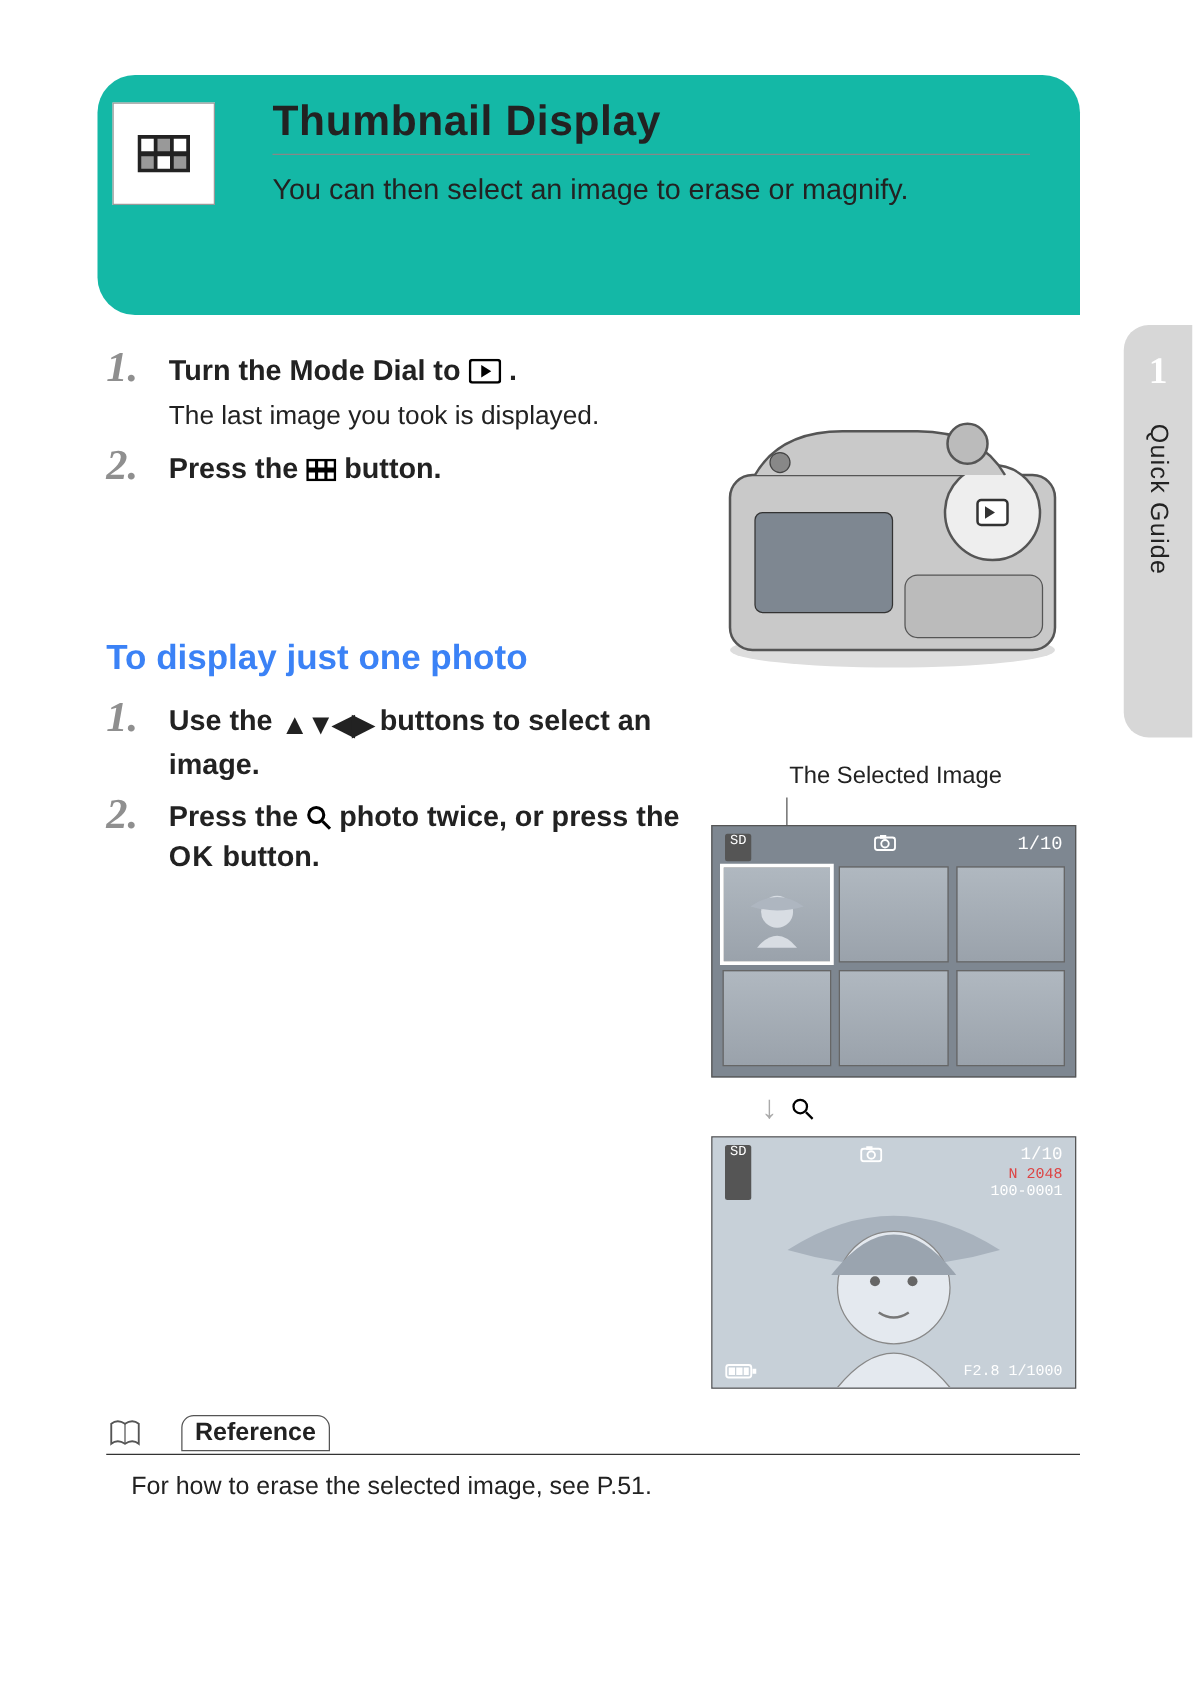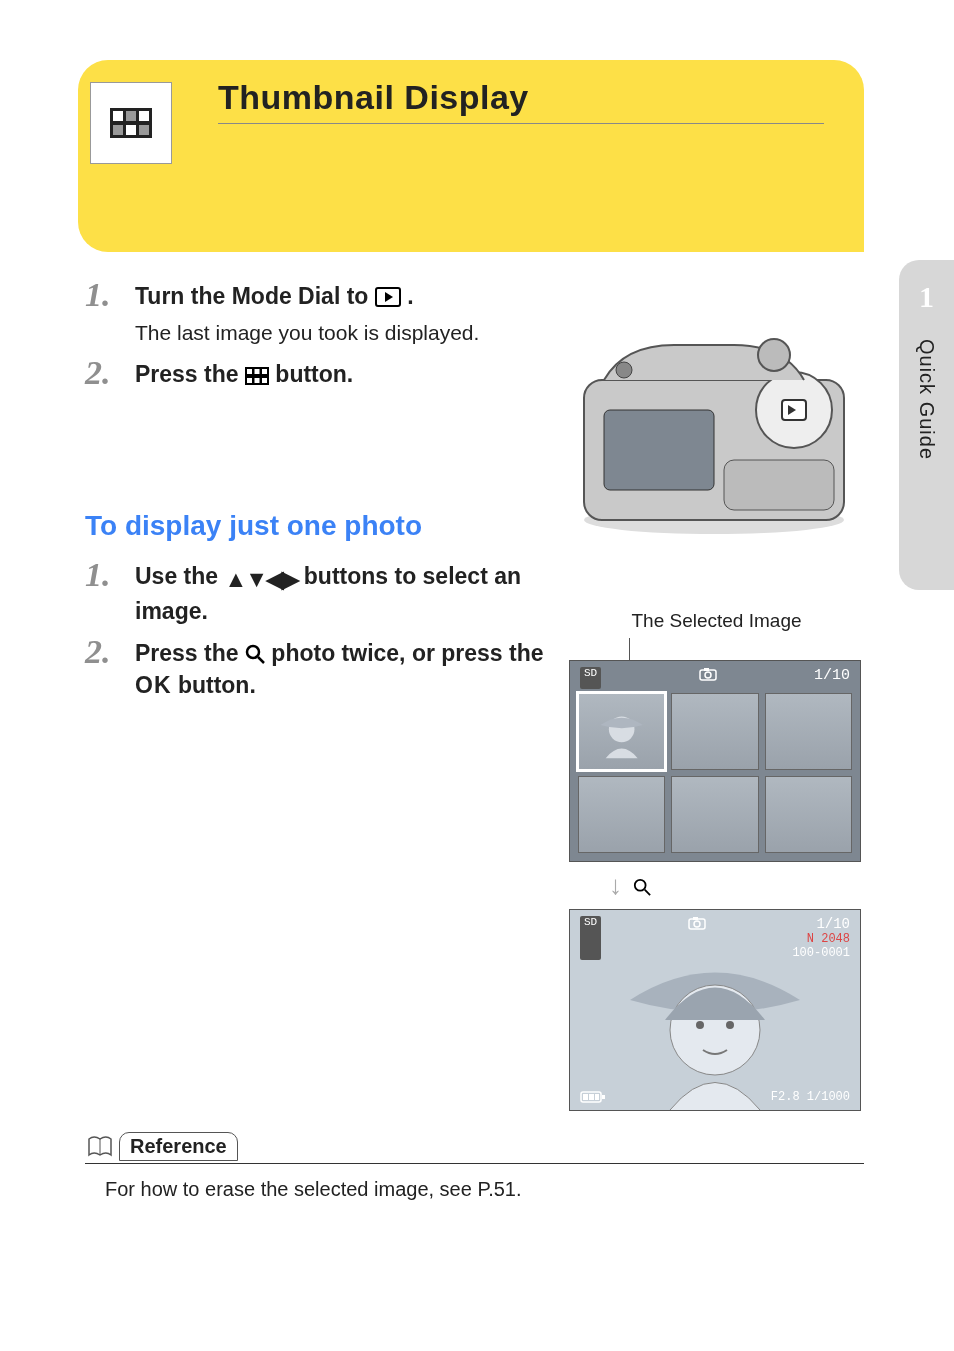--- a/index.html
+++ b/index.html
@@ -36,21 +36,21 @@
   }
   .side-tab .label {
     writing-mode: vertical-rl;
     font-size: 20px;
     color: #222;
     margin-top: 25px;
     display: inline-block;
     letter-spacing: 1px;
   }
   .hero {
-    background: #fde047;
+    background: #14b8a6;
     border-radius: 30px;
     border-bottom-right-radius: 0;
     margin: 60px 90px 0 78px;
     padding: 18px 40px 24px 40px;
     position: relative;
     min-height: 150px;
   }
   .hero-icon-wrap {
     position: absolute;
     left: 12px;
@@ -205,20 +205,21 @@
   }
   .single-view .ov-top .right { text-align: right; }
   .reference {
     margin: 60px 90px 0 85px;
   }
   .ref-head {
     display: flex;
     align-items: center;
     border-bottom: 1px solid #333;
     padding-bottom: 2px;
+    gap: 26px;
   }
   .ref-head .label {
     font-size: 20px;
     font-weight: bold;
     background: #fff;
     border: 1px solid #555;
     border-top-left-radius: 10px;
     border-top-right-radius: 10px;
     padding: 2px 10px;
     margin-left: 4px;
@@ -246,20 +247,21 @@
         <rect x="0" y="0" width="42" height="30" fill="#222"></rect>
         <rect x="3" y="3" width="10" height="10" fill="#fff"></rect>
         <rect x="16" y="3" width="10" height="10" fill="#999"></rect>
         <rect x="29" y="3" width="10" height="10" fill="#fff"></rect>
         <rect x="3" y="17" width="10" height="10" fill="#999"></rect>
         <rect x="16" y="17" width="10" height="10" fill="#fff"></rect>
         <rect x="29" y="17" width="10" height="10" fill="#999"></rect>
       </svg>
     </div>
     <h1>Thumbnail Display</h1>
+    <p>You can then select an image to erase or magnify.</p>
   </div>
 
   <div class="content">
 
     <div class="step">
       <span class="num">1.</span>
       <div class="title">
         <span>Turn the Mode Dial to </span>
         <span class="inline-icon">
           <svg width="26" height="20" viewBox="0 0 26 20">

